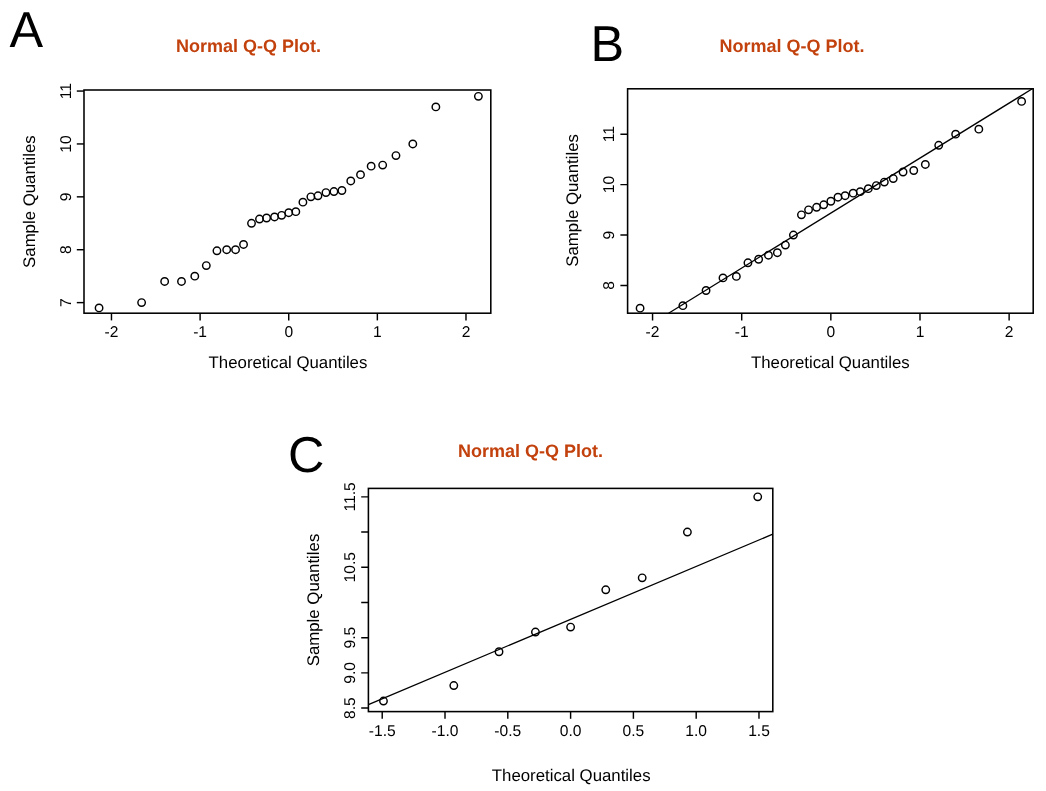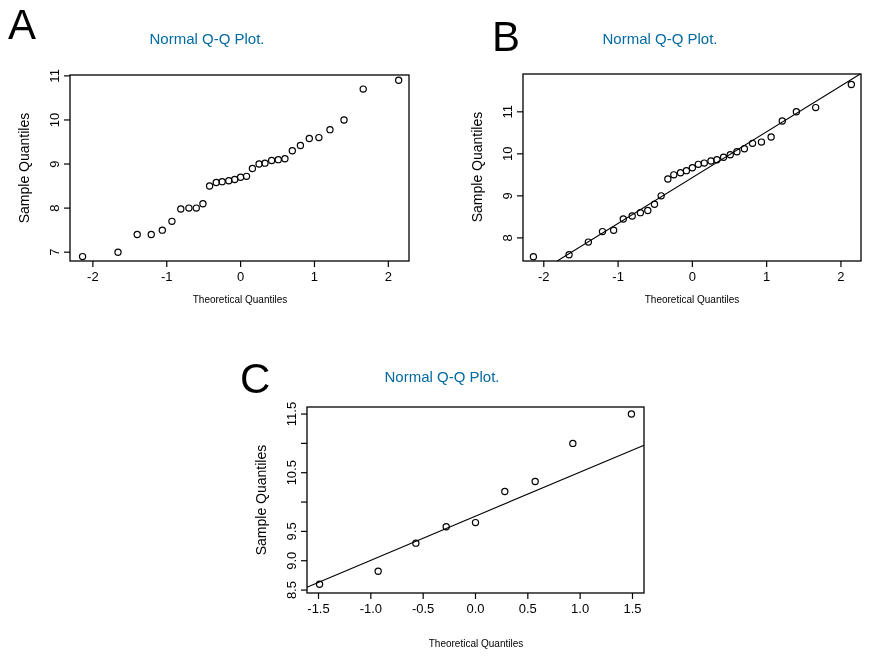--- a/index.html
+++ b/index.html
@@ -12,27 +12,27 @@
   .panel-b{left:432px;top:0;width:440px;height:330px;}
   .panel-c{left:216px;top:330px;width:440px;height:329px;}
   .panel svg{position:absolute;left:0;top:0;}
   .panel-letter{
     position:absolute;font-size:42px;font-weight:400;line-height:1;color:#000;
   }
   .letter-a{left:8px;top:4px;}
   .letter-b{left:60px;top:16px;}
   .letter-c{left:24px;top:28px;}
   .chart-title{
-    position:absolute;text-align:center;font-size:15px;font-weight:400;color:#0369a1;white-space:nowrap;
+    position:absolute;text-align:center;font-size:15px;font-weight:700;color:#c2410c;white-space:nowrap;
   }
   .title-a{left:0;top:30px;width:414px;}
   .title-b{left:0;top:30px;width:456px;}
   .title-c{left:0;top:38px;width:452px;}
   .x-axis-label{
-    position:absolute;text-align:center;font-size:10px;color:#000;width:200px;white-space:nowrap;
+    position:absolute;text-align:center;font-size:14px;color:#000;width:200px;white-space:nowrap;
   }
   .xlabel-a{left:140px;top:294px;}
   .xlabel-b{left:160px;top:294px;}
   .xlabel-c{left:160px;top:308px;}
   .y-axis-label{
     position:absolute;text-align:center;font-size:14px;color:#000;width:150px;height:18px;
     transform:rotate(-90deg);white-space:nowrap;
   }
   .ylabel-a{left:-50px;top:159px;}
   .ylabel-b{left:-29px;top:158px;}

